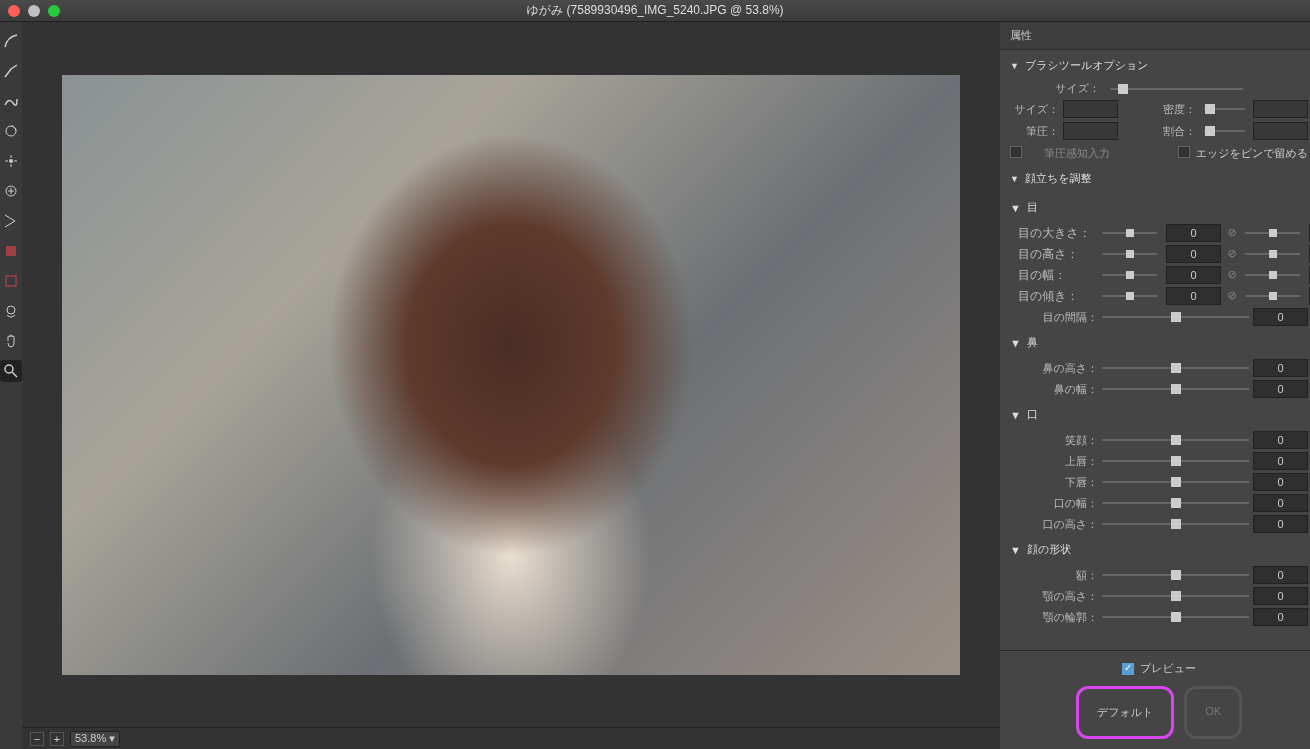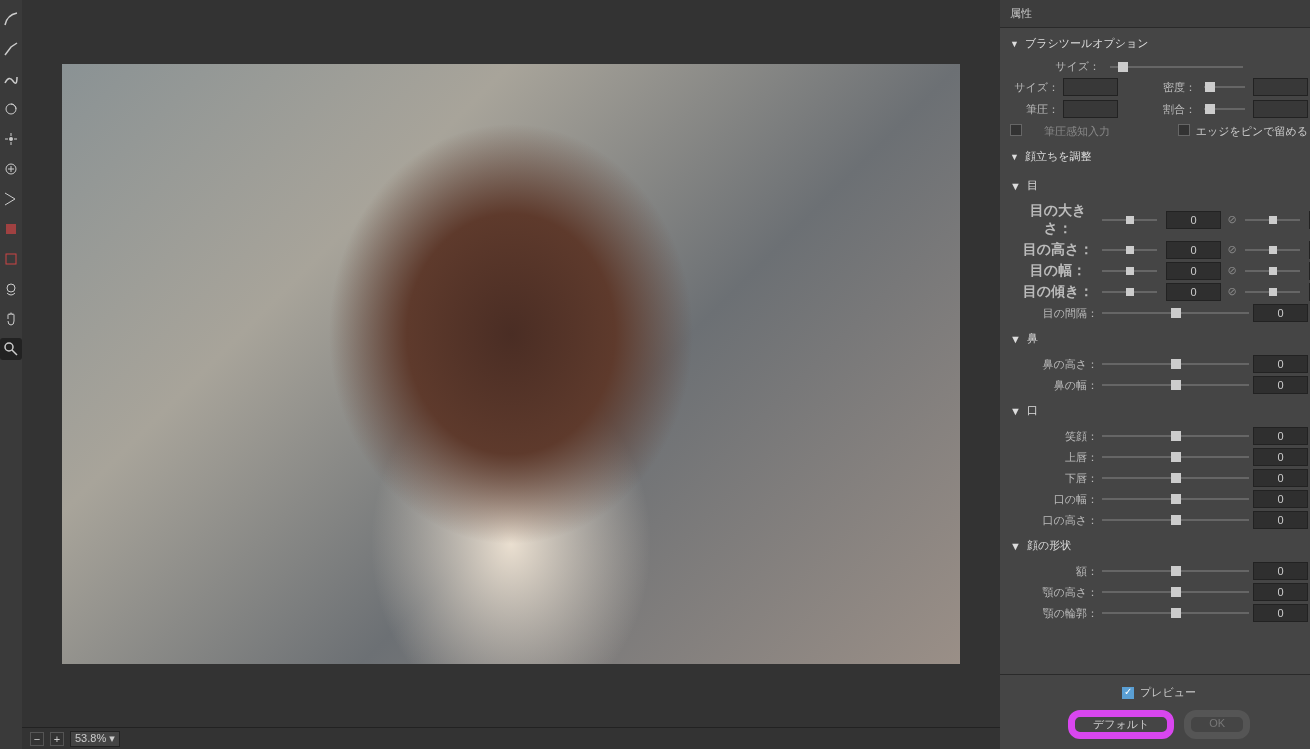--- a/index.html
+++ b/index.html
@@ -39,42 +39,50 @@
   .brush-row2{display:flex;gap:28px;align-items:center;margin:6px 0 2px 0;}
   .checkbox{width:12px;height:12px;border:1px solid #666;background:#333;display:inline-block;}
   .checkbox.checked{background:#5a9fd4;border-color:#5a9fd4;position:relative;}
   .checkbox.checked::after{content:"✓";position:absolute;color:#fff;font-size:10px;left:1px;top:-2px;}
   .face-select-row{display:flex;align-items:center;gap:6px;margin:4px 0 2px 0;}
   .dropdown{flex:1;height:20px;background:#2f2f2f;border:1px solid #222;color:#ccc;display:flex;align-items:center;padding:0 6px;justify-content:space-between;}
   .small-btn{padding:2px 8px;background:#3a3a3a;border:1px solid #555;color:#888;border-radius:2px;}
   .subsection{padding-left:8px;}
   .sub-title{display:flex;align-items:center;gap:6px;padding:6px 0;color:#ddd;cursor:pointer;}
   .dual-slider-row{display:grid;grid-template-columns:80px 60px 55px 16px 60px 55px;gap:4px;align-items:center;margin:3px 0;}
-  .dual-slider-row .lbl{text-align:center;color:#bbb;font-size:14px;font-weight:bold;}
+  .dual-slider-row .lbl{text-align:left;color:#bbb;font-size:12px;}
   .link-icon{width:14px;height:14px;text-align:center;color:#888;}
   .single-slider-row{display:grid;grid-template-columns:80px 1fr 55px;align-items:center;margin:3px 0;}
   .single-slider-row .lbl{text-align:right;color:#bbb;}
   .single-slider-row.full{grid-template-columns:80px 1fr 55px;}
   .panel-footer{border-top:1px solid #2a2a2a;padding:10px;display:flex;flex-direction:column;align-items:center;gap:10px;}
   .footer-buttons{display:flex;gap:10px;}
-  .btn{padding:0 18px;background:#454545;border:7px solid #d946ef;border-radius:12px;color:#ccc;cursor:pointer;}
+  .btn{padding:16px 18px;background:#454545;border:3px solid #d946ef;border-radius:12px;color:#ccc;cursor:pointer;}
   .btn.disabled{color:#777;border-color:#555;}
   .preview-row{display:flex;align-items:center;gap:6px;}
   .sliders-compact{display:flex;flex-direction:column;gap:2px;}
   .slider-mini{width:55px;height:8px;position:relative;}
   .slider-mini::before{content:"";position:absolute;left:0;right:0;top:50%;height:2px;background:#666;transform:translateY(-50%);}
   .slider-mini .h{position:absolute;top:50%;width:8px;height:8px;background:#ccc;transform:translate(-50%,-50%);left:50%;}
   .panel-body::-webkit-scrollbar{width:14px;}
   .panel-body::-webkit-scrollbar-track{background:#3a3a3a;}
   .panel-body::-webkit-scrollbar-thumb{background:#666;border-radius:7px;}
 </style>
 </head>
 <body>
 
 <div class="window">
+  <div class="titlebar">
+    <div class="traffic-lights">
+      <div class="tl tl-close"></div>
+      <div class="tl tl-min"></div>
+      <div class="tl tl-max"></div>
+    </div>
+    <div class="title">ゆがみ (7589930496_IMG_5240.JPG @ 53.8%)</div>
+  </div>
   <div class="main">
     <div class="toolbar">
       <div class="tool">
           <svg width="16" height="16" viewBox="0 0 16 16">
             <path d="M2 14 Q4 4 14 2" stroke="#ccc" fill="none" stroke-width="1.5"></path>
           </svg>
         </div>
       <div class="tool">
           <svg width="16" height="16" viewBox="0 0 16 16">
             <path d="M2 14 L8 6 L14 2" stroke="#ccc" fill="none" stroke-width="1.5"></path>

